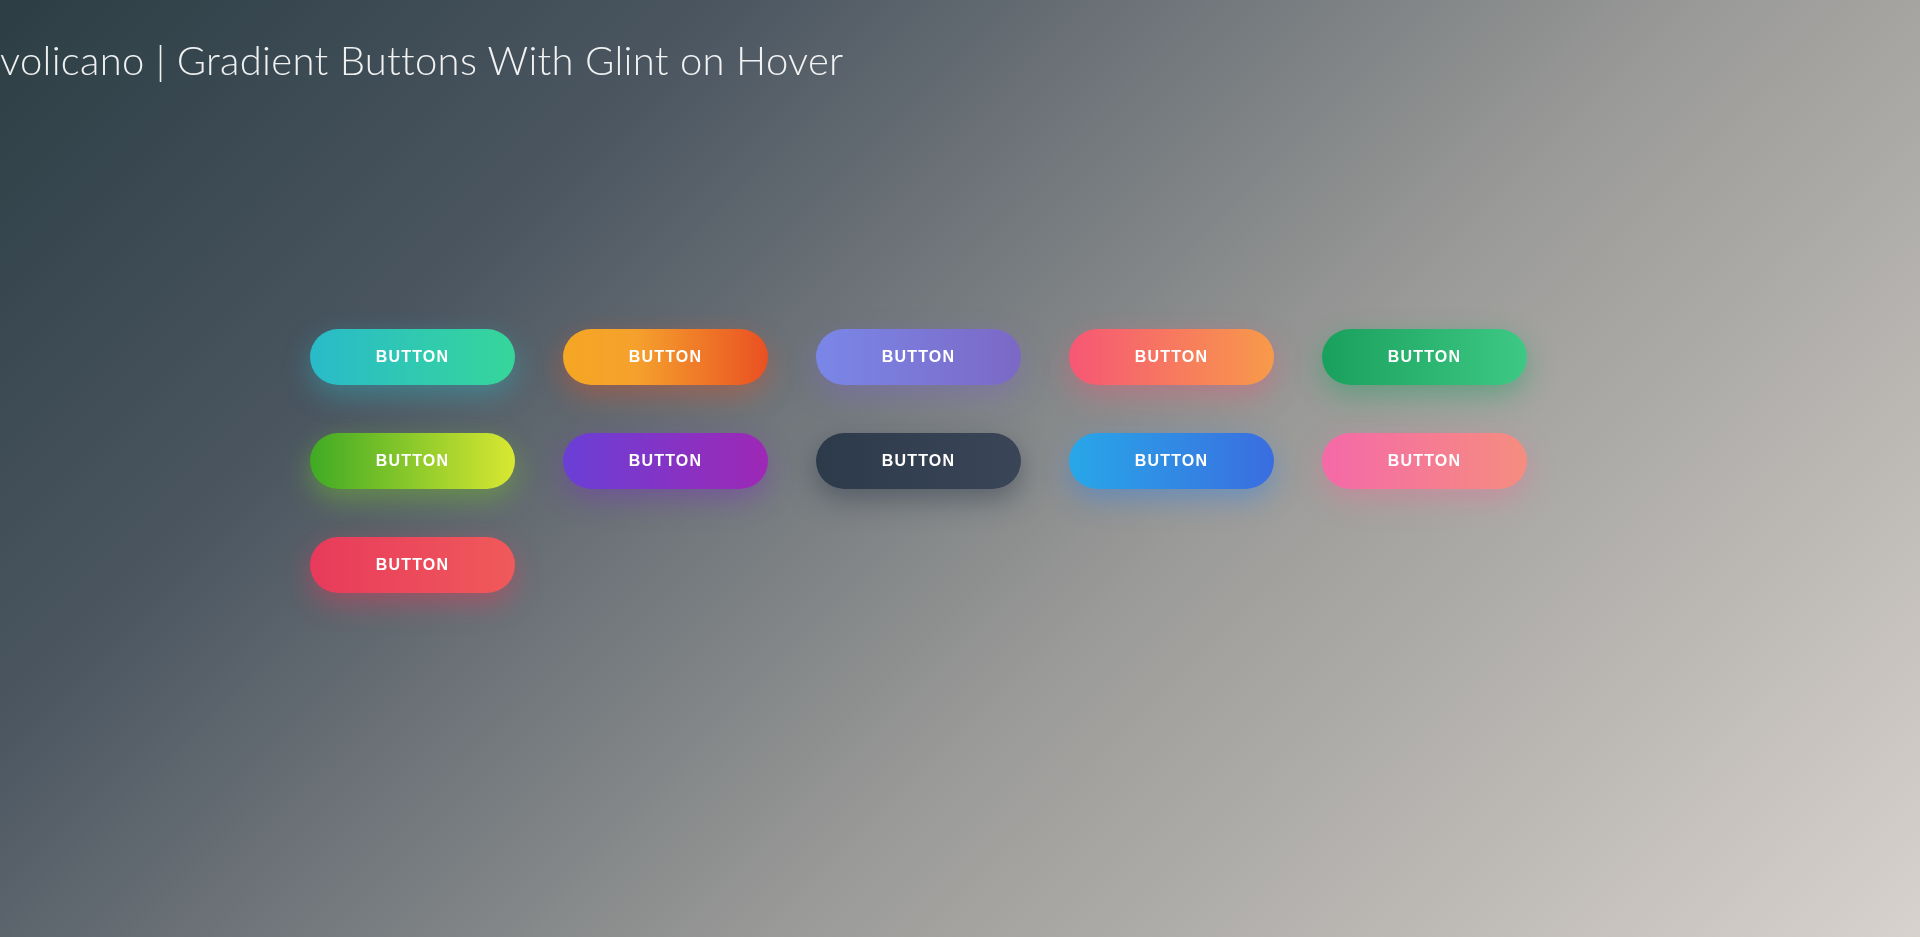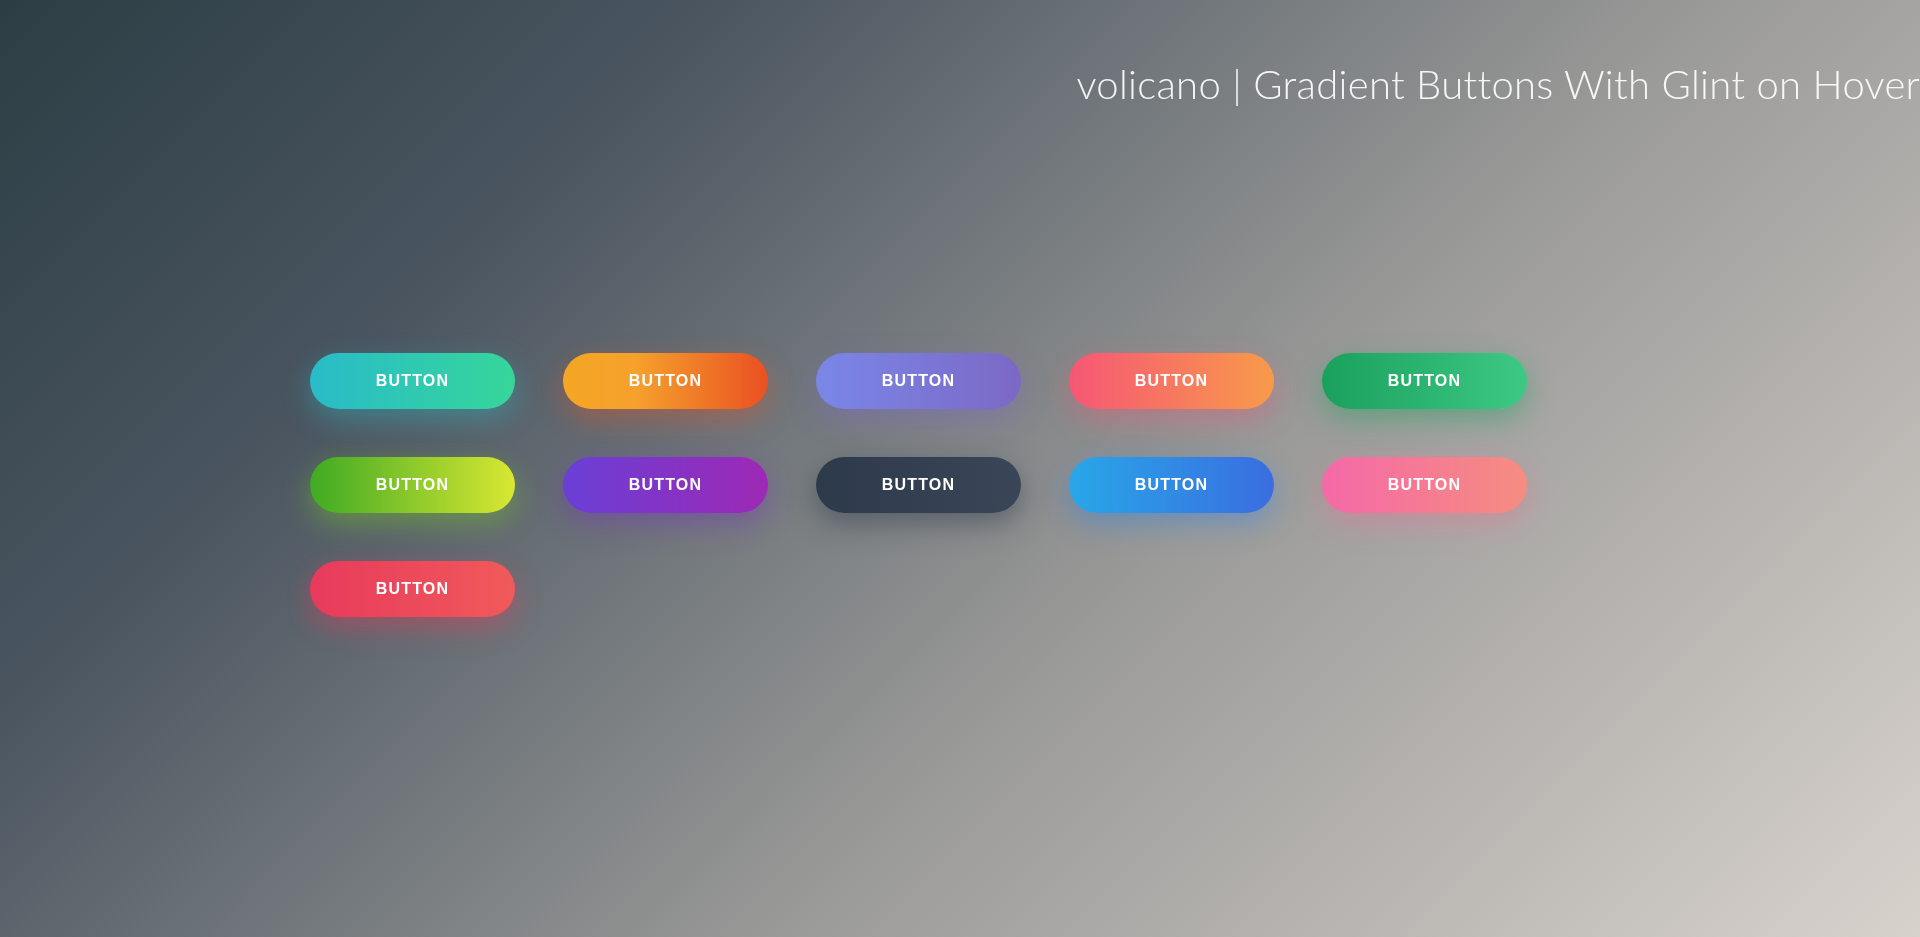--- a/index.html
+++ b/index.html
@@ -10,25 +10,25 @@
 
     body {
       width: 1920px;
       height: 937px;
       background: linear-gradient(135deg, #2c3e44 0%, #4a5560 25%, #9a9a98 60%, #d8d2cd 100%);
       font-family: 'Lato', -apple-system, BlinkMacSystemFont, 'Segoe UI', Roboto, sans-serif;
       overflow: hidden;
     }
 
     .title {
-      text-align: right;
+      text-align: left;
       color: rgba(255, 255, 255, 0.92);
       font-size: 40px;
       font-weight: 300;
-      padding-top: 60px;
+      padding-top: 36px;
       letter-spacing: 0.3px;
     }
 
     .button-container {
       display: flex;
       flex-wrap: wrap;
       gap: 48px;
       max-width: 1300px;
       margin: 245px auto 0;
     }

